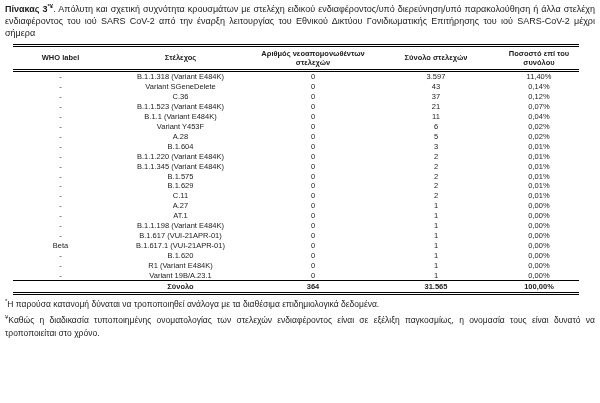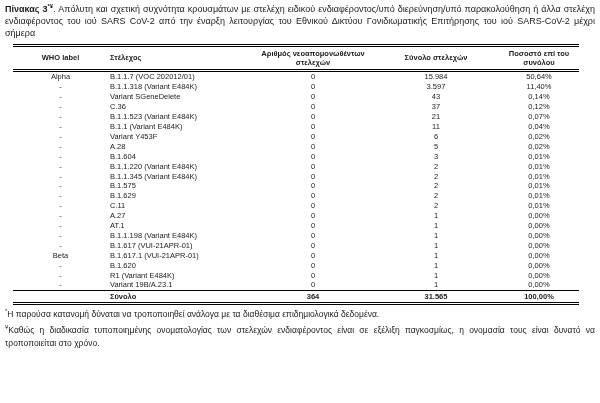--- a/index.html
+++ b/index.html
@@ -23,21 +23,21 @@
   thead tr{border-bottom:3px double #000;}
   th{
     font-size:7.5px;font-weight:bold;line-height:1.25;
     padding:2px 2px;vertical-align:middle;
   }
   td{
     font-size:7.5px;line-height:9.9px;height:9.9px;
     padding:0 2px;white-space:nowrap;overflow:hidden;
   }
   .c-center{text-align:center;}
-  .c-left{text-align:left;}
+  .c-left{text-align:center;}
   tfoot tr{border-top:1px solid #000;}
   tfoot td{font-weight:bold;height:11px;line-height:11px;margin-left:40px;}
   .fn{
     font-size:8.5px;line-height:1.48;margin:3px 0 0 0;
     text-align:justify;width:590px;
   }
 </style>
 </head>
 <body>
 
@@ -57,27 +57,20 @@
       <tr>
         <th class="c-center">WHO label</th>
         <th class="c-left">Στέλεχος</th>
         <th class="c-center">Αριθμός νεοαπομονωθέντων στελεχών</th>
         <th class="c-center">Σύνολο στελεχών</th>
         <th class="c-center">Ποσοστό επί του συνόλου</th>
       </tr>
     </thead>
     <tbody id="table-body">
         <tr>
-          <td class="c-center">Alpha</td>
-          <td class="c-left">B.1.1.7 (VOC 202012/01)</td>
-          <td class="c-center">0</td>
-          <td class="c-center">15.984</td>
-          <td class="c-center">50,64%</td>
-        </tr>
-        <tr>
           <td class="c-center">-</td>
           <td class="c-left">B.1.1.318 (Variant E484K)</td>
           <td class="c-center">0</td>
           <td class="c-center">3.597</td>
           <td class="c-center">11,40%</td>
         </tr>
         <tr>
           <td class="c-center">-</td>
           <td class="c-left">Variant SGeneDelete</td>
           <td class="c-center">0</td>

